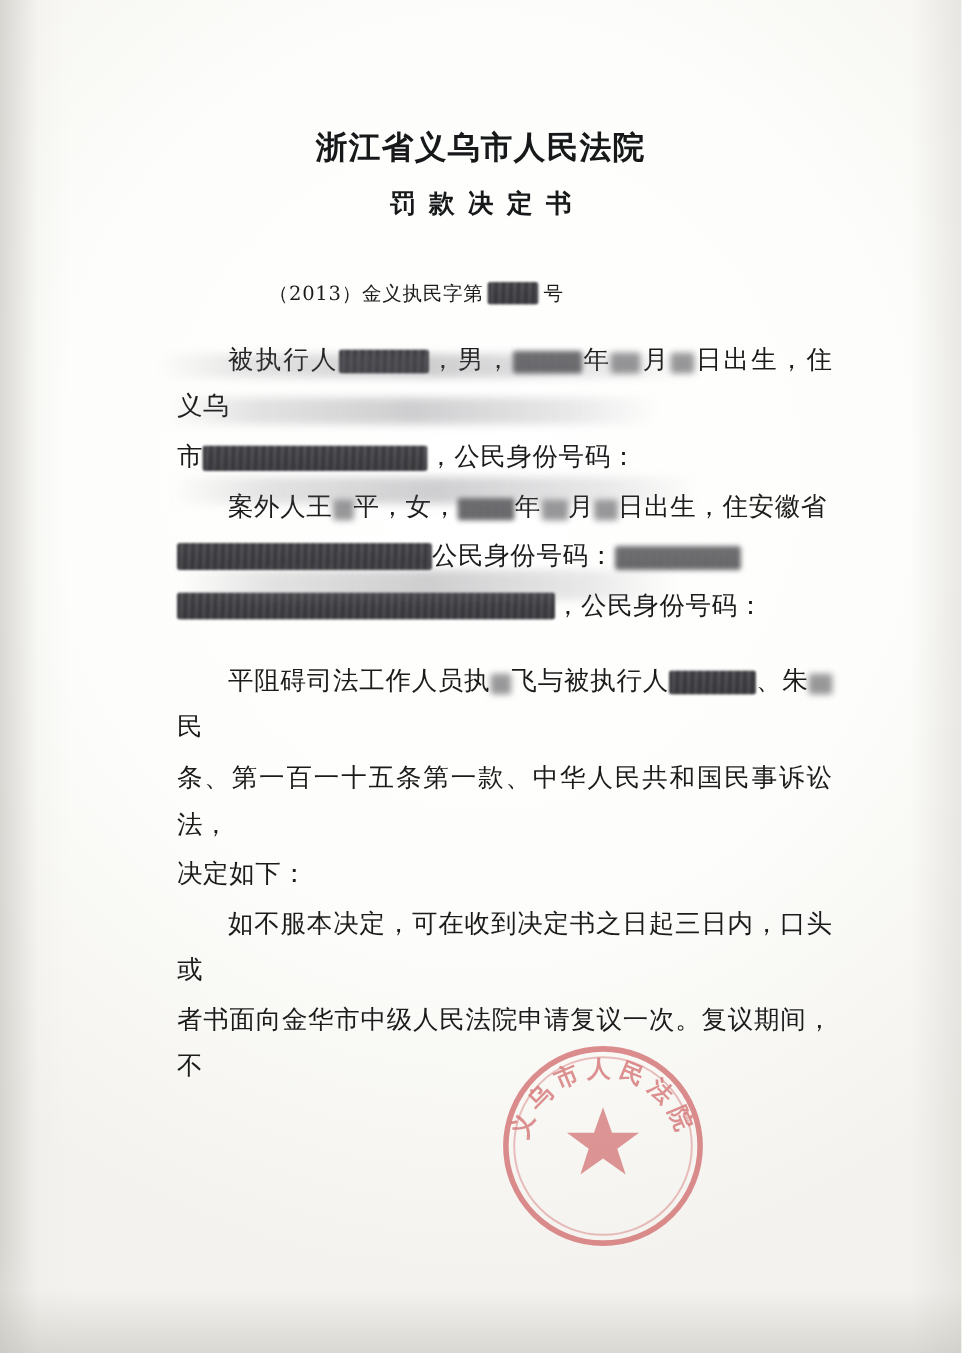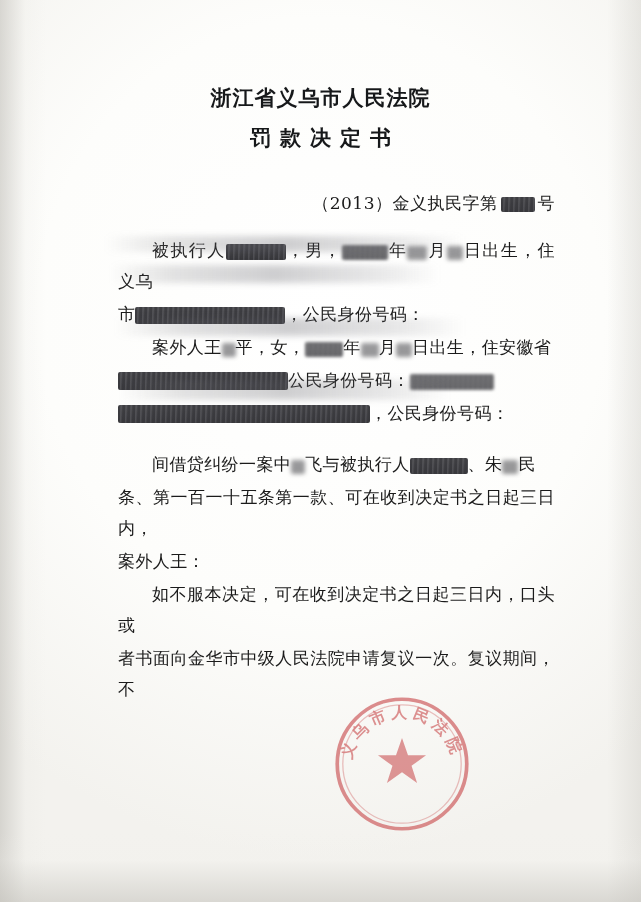--- a/index.html
+++ b/index.html
@@ -53,34 +53,34 @@
   .doc-title {
     text-align: center;
     font-size: 21px;
     font-weight: bold;
     letter-spacing: 1px;
     margin-top: 84px;
     color: #16181a;
   }
   .doc-subtitle {
     text-align: center;
-    font-size: 21px;
+    font-size: 17px;
     font-weight: bold;
     letter-spacing: 9px;
     margin-top: 12px;
     padding-left: 9px;
     color: #16181a;
   }
 
   
   .case-no-line {
     margin-top: 40px;
     padding-right: 86px;
-    text-align: right;
-    font-size: 17px;
+    text-align: center;
+    font-size: 13px;
     letter-spacing: 0.5px;
     white-space: nowrap;
   }
   .case-no-line .redact-inline {
     display: inline-block;
     vertical-align: -3px;
     margin: 0 3px;
   }
 
   
@@ -165,24 +165,24 @@
     <div class="para">
       <span class="redact" style="width:170px;height:18px;"></span><span>公民身份号码：</span><span class="redact soft" style="width:84px;height:16px;"></span>
     </div>
     <div class="para">
       <span class="redact" style="width:252px;height:18px;"></span><span>，公民身份号码：</span>
     </div>
 
     <div class="gap-lg"></div>
 
     <div class="para indent">
-      <span>间借贷纠纷一案中</span><span class="redact light" style="width:14px;height:14px;"></span><span>飞与被执行人</span><span class="redact" style="width:58px;height:16px;"></span><span>、朱</span><span class="redact light" style="width:16px;height:14px;"></span><span>民</span>
-    </div>
-    <div class="para">条、第一百一十五条第一款、可在收到决定书之日起三日内，</div>
-    <div class="para">案外人王：</div>
+      <span>平阻碍司法工作人员执</span><span class="redact light" style="width:14px;height:14px;"></span><span>飞与被执行人</span><span class="redact" style="width:58px;height:16px;"></span><span>、朱</span><span class="redact light" style="width:16px;height:14px;"></span><span>民</span>
+    </div>
+    <div class="para">条、第一百一十五条第一款、中华人民共和国民事诉讼法，</div>
+    <div class="para">决定如下：</div>
 
 
     <div class="para indent">如不服本决定，可在收到决定书之日起三日内，口头或</div>
     <div class="para">者书面向金华市中级人民法院申请复议一次。复议期间，不</div>
 
   </div>
 
   <div class="smear" style="left:105px; top:236px; width:360px; height:16px;"></div>
   <div class="smear" style="left:110px; top:265px; width:330px; height:18px;"></div>
   <div class="smear" style="left:115px; top:318px; width:350px; height:18px;"></div>

